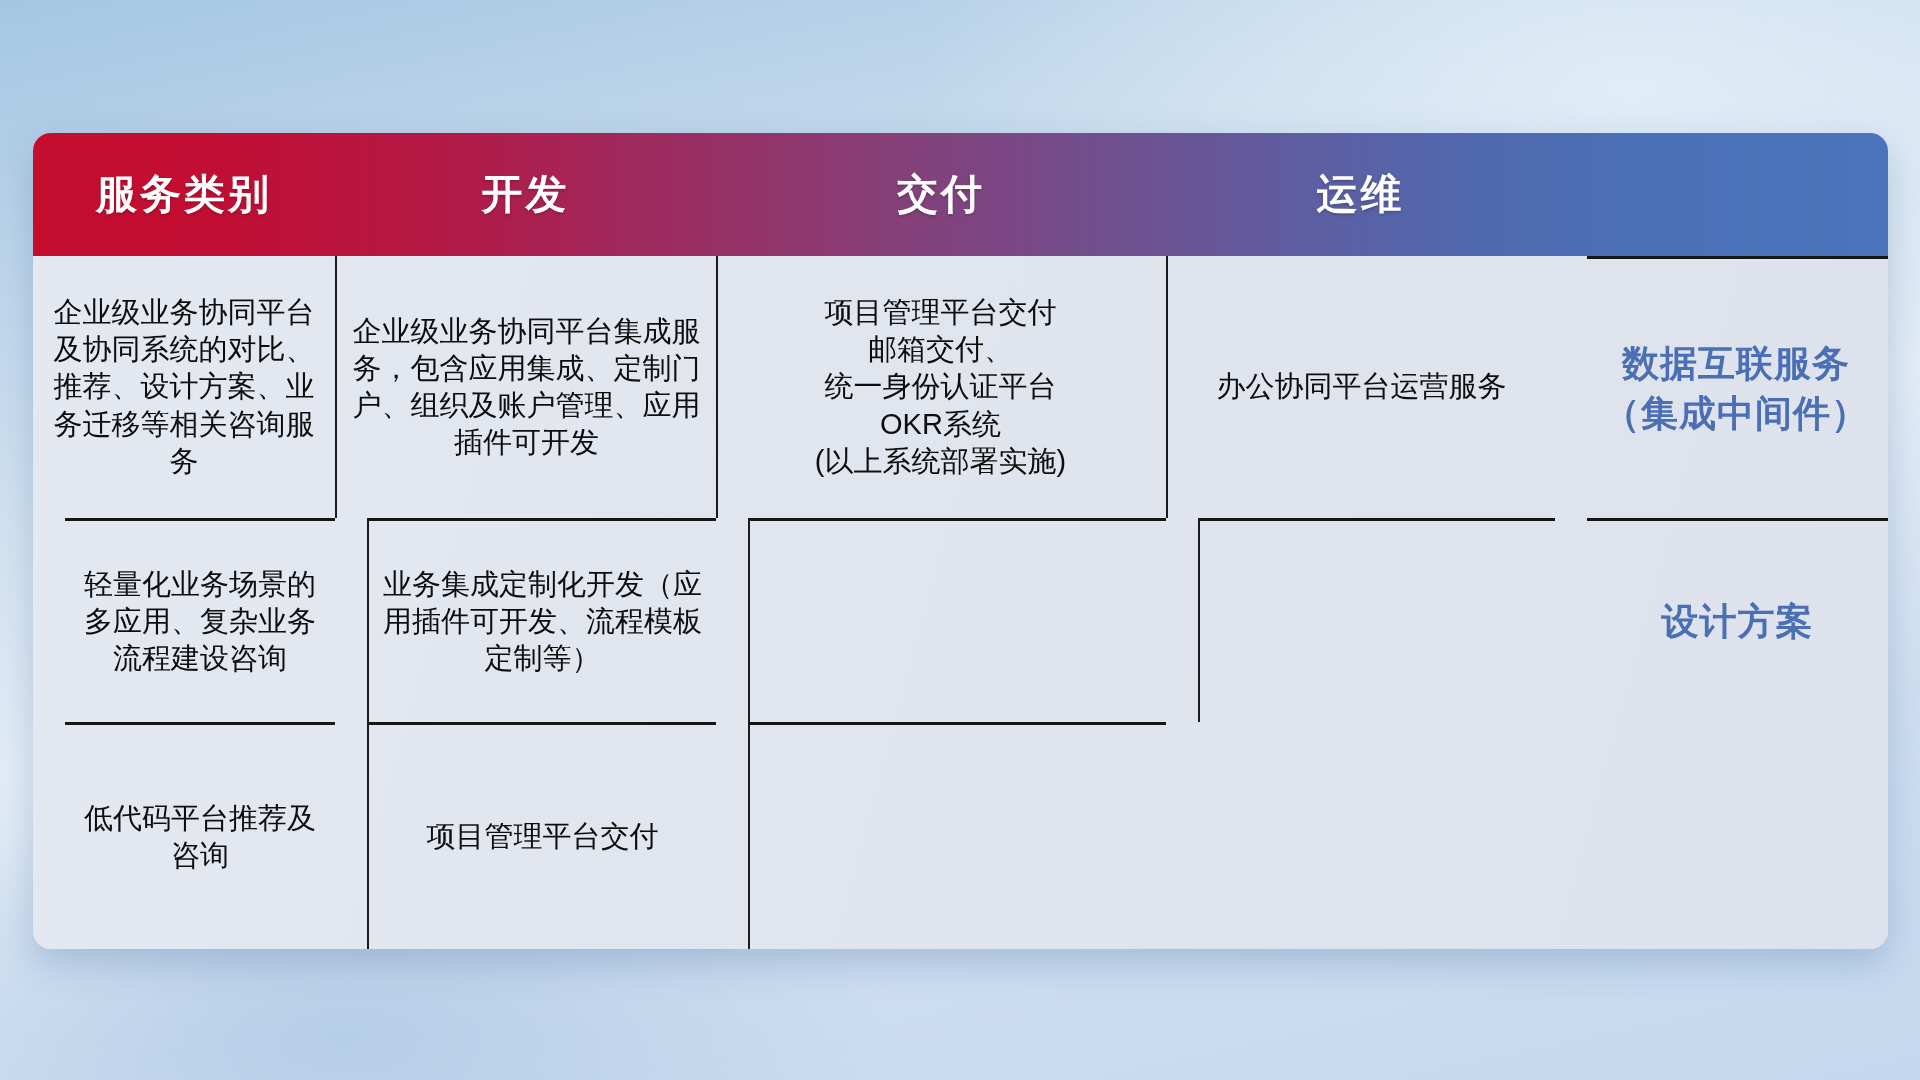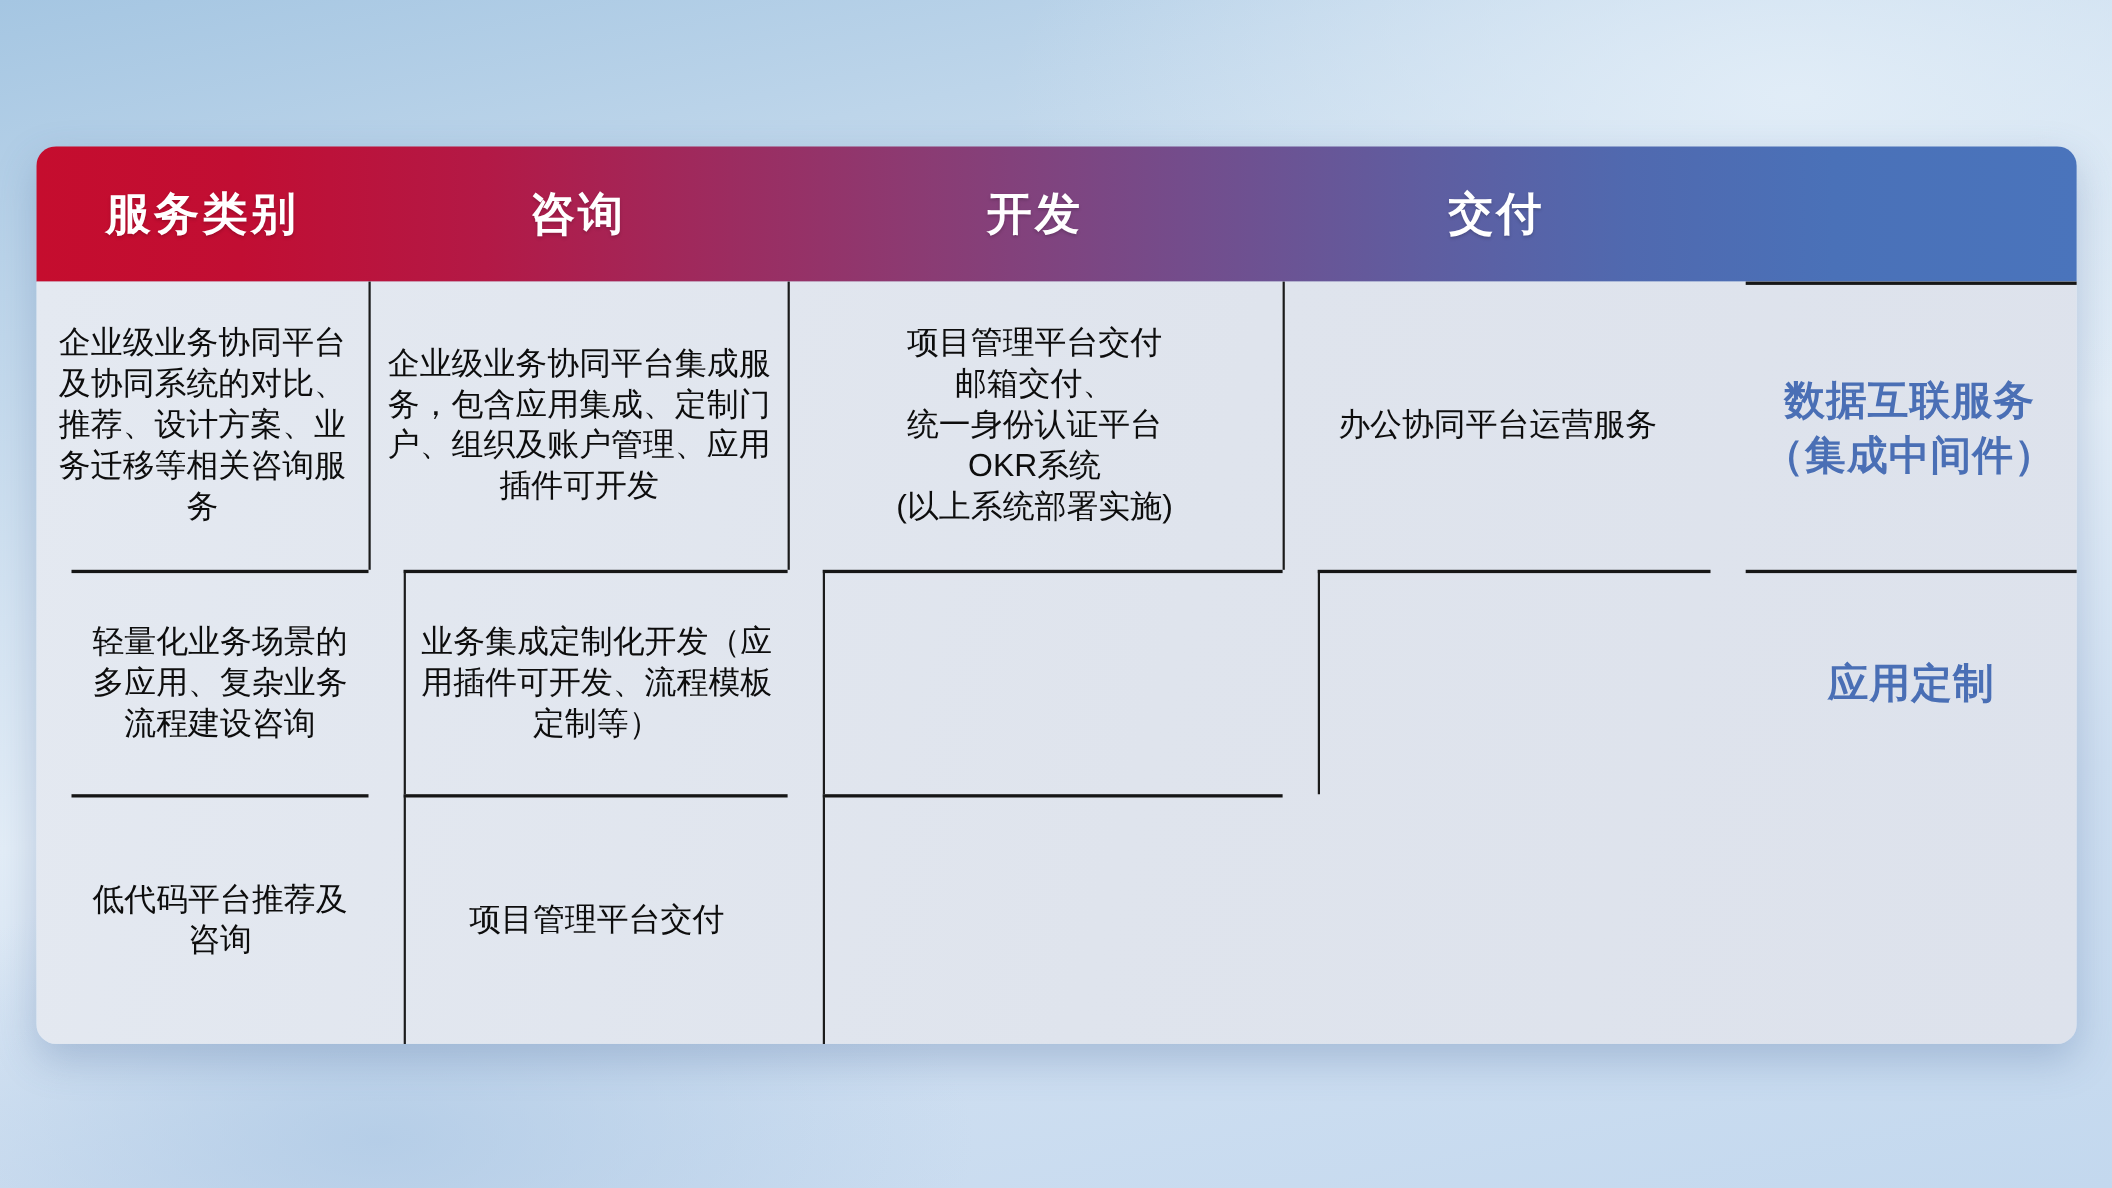--- a/index.html
+++ b/index.html
@@ -84,42 +84,42 @@
 </style>
 </head>
 <body>
 
 <div class="bg"></div>
 
 <div class="table-card">
 
   <div class="thead grid-cols">
     <div class="th">服务类别</div>
-    <div class="th">咨询</div>
     <div class="th">开发</div>
     <div class="th">交付</div>
+    <div class="th">运维</div>
   </div>
 
   <div class="tbody grid-cols">
 
     <div class="td">企业级业务协同平台及协同系统的对比、推荐、设计方案、业务迁移等相关咨询服务</div>
     <div class="td vline">企业级业务协同平台集成服务，包含应用集成、定制门户、组织及账户管理、应用插件可开发</div>
     <div class="td vline multiline">项目管理平台交付
 邮箱交付、
 统一身份认证平台
 OKR系统
 (以上系统部署实施)</div>
     <div class="td vline">办公协同平台运营服务</div>
 
     <div class="td label lh-tight multiline hline">数据互联服务
 （集成中间件）</div>
     <div class="td hline">轻量化业务场景的多应用、复杂业务流程建设咨询</div>
     <div class="td vline hline">业务集成定制化开发（应用插件可开发、流程模板定制等）</div>
     <div class="td vline hline"></div>
     <div class="td vline hline"></div>
 
-    <div class="td label hline">应用定制</div>
+    <div class="td label hline">设计方案</div>
     <div class="td hline">低代码平台推荐及咨询</div>
     <div class="td vline hline">项目管理平台交付</div>
     <div class="td vline hline"></div>
 
   </div>
 </div>
 
 </body></html>

